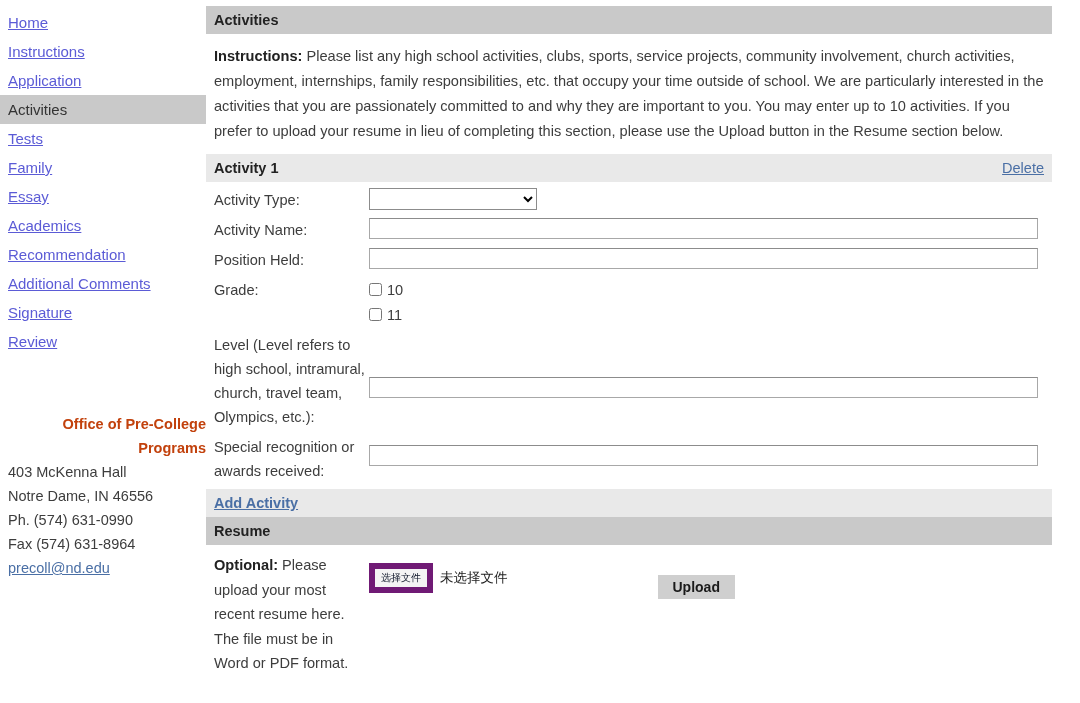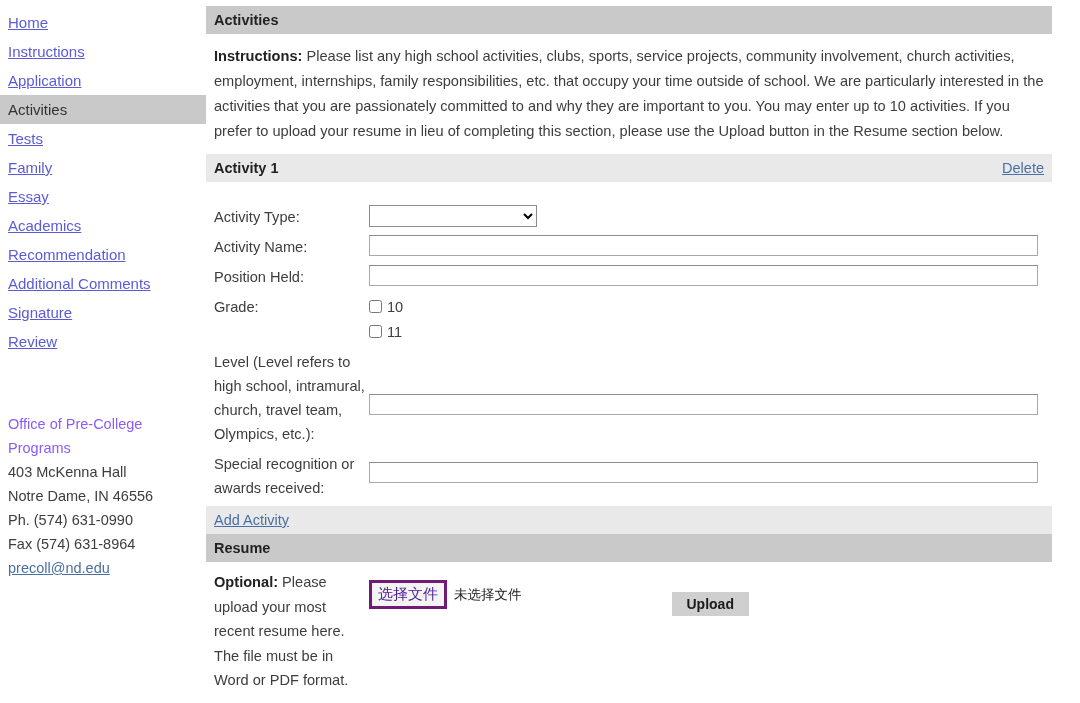--- a/index.html
+++ b/index.html
@@ -43,22 +43,23 @@
     cursor: default;
   }
   .addr {
     margin-top: 56px;
     padding-left: 8px;
     font-size: 14.5px;
     line-height: 24px;
     color: #3d3d3d;
   }
   .addr .bold {
-    font-weight: normal;
-    color: #8b5cf6;
+    font-weight: bold;
+    color: #c2410c;
+    text-align: right;
   }
   .addr a {
     color: #4a6fa5;
     text-decoration: underline;
     cursor: pointer;
   }
 
   
   .main {
     width: 846px;
@@ -69,21 +70,21 @@
     background: #c9c9c9;
     font-weight: bold;
     font-size: 14.5px;
     color: #222222;
     padding: 6px 8px;
     width: 846px;
     box-sizing: border-box;
   }
   .bar.light {
     background: #e9e9e9;
-    font-weight: normal;
+    font-weight: bold;
   }
   .bar.sub {
     background: #e9e9e9;
     display: flex;
     justify-content: space-between;
     align-items: center;
   }
   .bar.sub a {
     font-weight: normal;
     color: #4a6fa5;
@@ -102,21 +103,21 @@
     font-size: 14.6px;
     line-height: 25px;
     color: #3d3d3d;
     width: 846px;
     box-sizing: border-box;
   }
   .instructions b { color: #222222; }
 
   
   .form {
-    padding-top: 23px;
+    padding-top: 6px;
   }
   .row {
     display: flex;
     align-items: flex-start;
     margin-bottom: 6px;
   }
   .lbl {
     width: 155px;
     flex: 0 0 155px;
     padding-left: 8px;
@@ -176,25 +177,25 @@
     line-height: 24.5px;
     color: #3d3d3d;
   }
   .resume-lbl b { color: #222222; }
   .filebox {
     display: flex;
     align-items: center;
     padding-top: 3px;
   }
   .choose-btn {
-    border: 3px solid #701a75;
+    border: 6px solid #701a75;
     background: #f4f4f4;
     padding: 2px 6px;
-    font-size: 15px;
-    color: #4c1d95;
+    font-size: 10px;
+    color: #0f172a;
     cursor: pointer;
   }
   .nofile {
     font-size: 13.5px;
     color: #222222;
     margin-left: 7px;
   }
   .upload-btn {
     margin-left: 150px;
     margin-top: 19px;

